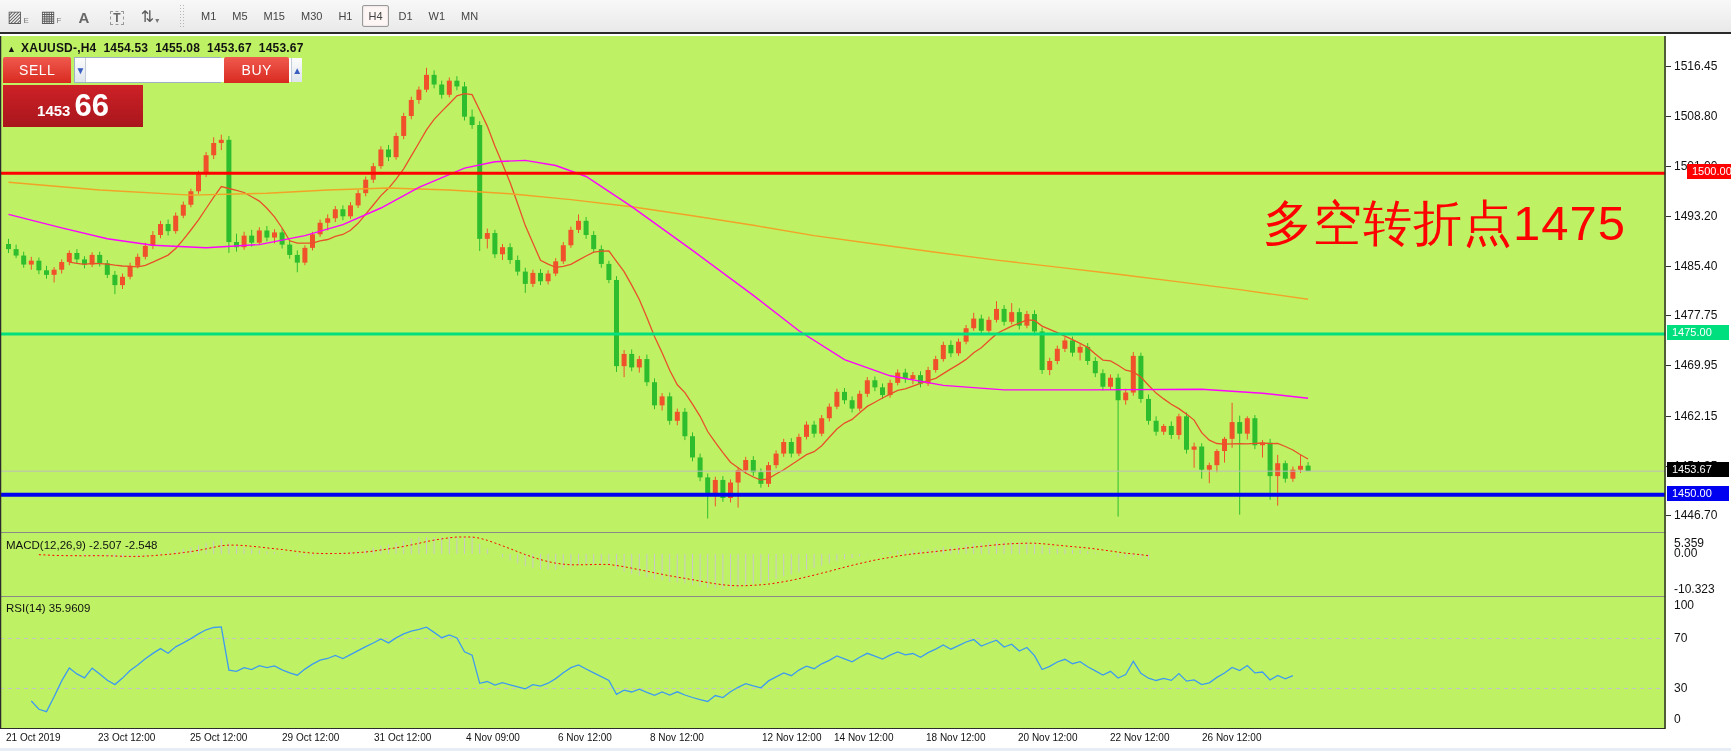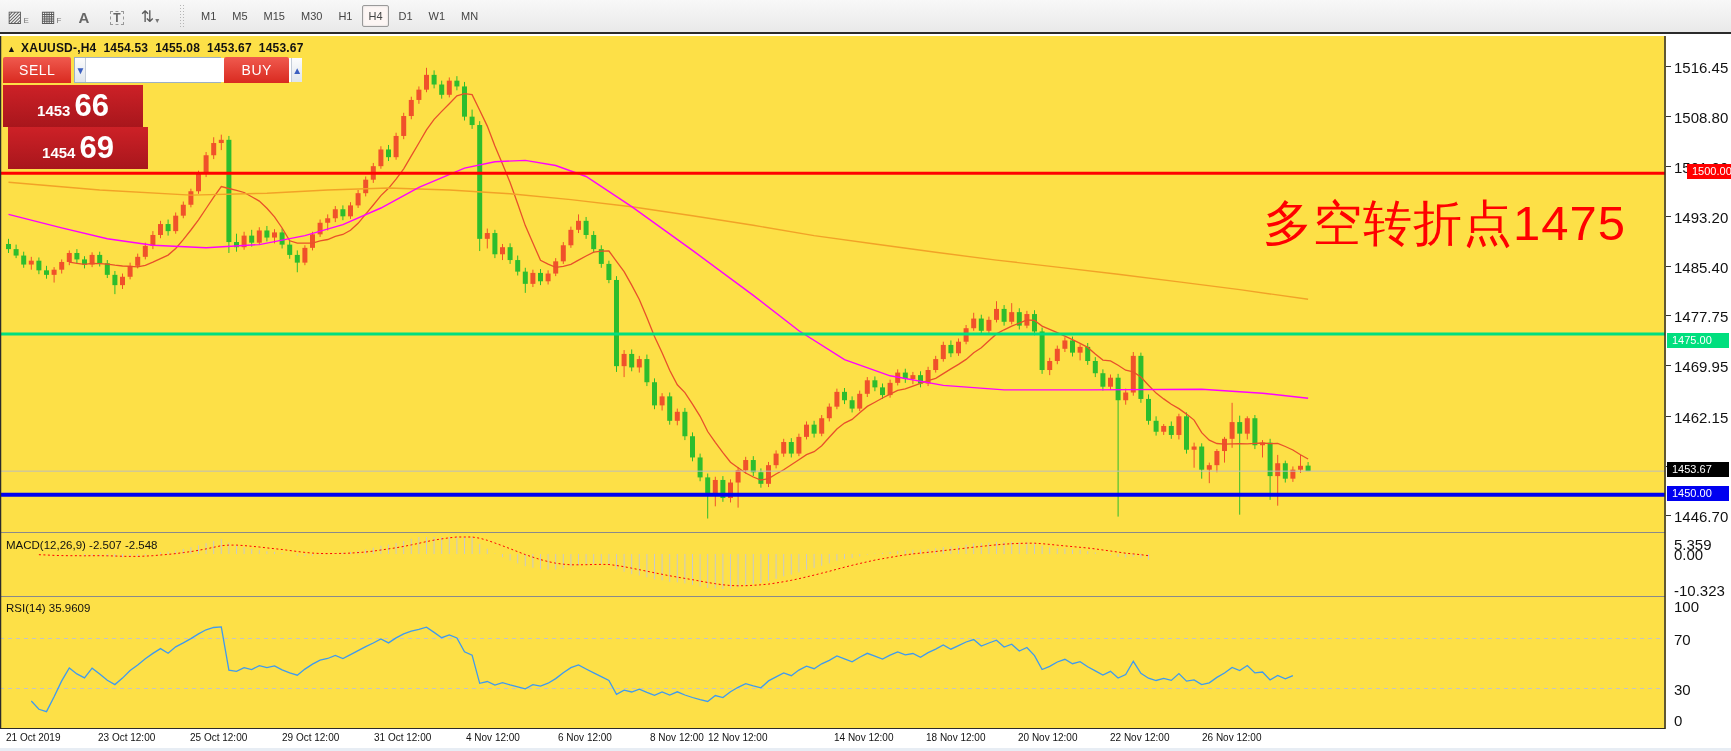--- a/index.html
+++ b/index.html
@@ -19,21 +19,21 @@
   .tool-btn .tbox { font-size:12px; font-weight:bold; color:#666; border:1px dashed #999;
     padding:0 2px; }
   .tool-sep { width:6px; height:24px; margin:0 8px 0 14px;
     background-image:radial-gradient(#b5b5b5 35%, transparent 36%);
     background-size:3px 3px; }
   .tf-btn { min-width:26px; padding:4px 5px; margin:0 2px; text-align:center; font-size:11px;
     color:#444; border:1px solid transparent; border-radius:2px; cursor:pointer; }
   .tf-btn.active { background:#fdf6f4; border:1px solid #9a9a9a; box-shadow:inset 0 0 2px #ccc; }
 
   
-  #chart-wrap { position:absolute; left:0; top:36px; width:1731px; height:715px; background:#fde047; }
+  #chart-wrap { position:absolute; left:0; top:36px; width:1731px; height:715px; background:#bef264; }
   #chart-svg { position:absolute; left:0; top:0; }
 
   #symbol-header { position:absolute; left:7px; top:5px; font-size:12px; font-weight:bold;
     color:#111; letter-spacing:.2px; }
   #symbol-header .tri { font-size:9px; margin-right:5px; }
   #symbol-header span.num { margin-left:7px; }
 
   
   #trade-panel { position:absolute; left:3px; top:21px; width:286px; }
   #tp-top { display:flex; height:26px; }
@@ -58,21 +58,21 @@
 
   
   #annotation { position:absolute; left:1263px; top:155px; font-size:49px; color:#ff0000;
     font-family:"Liberation Sans",sans-serif; white-space:nowrap; letter-spacing:1px; }
 
   
   .ind-label { position:absolute; font-size:11.5px; color:#111; }
 
   
   #price-scale { position:absolute; left:1666px; top:0; width:65px; height:715px; background:#fff; }
-  .ytick { position:absolute; left:8px; font-size:15px; color:#111; }
+  .ytick { position:absolute; left:8px; font-size:12px; color:#111; }
   .ytick-dash { position:absolute; left:0; width:5px; height:1px; background:#333; }
   .chip { position:absolute; left:1px; width:62px; height:15px; font-size:11px; color:#fff;
     padding-left:5px; line-height:15px; }
 
   
   #time-scale { position:absolute; left:0; top:693px; width:1731px; height:19px; background:#fff; }
   .xtick { position:absolute; top:3px; font-size:10px; color:#111; white-space:nowrap; }
   #bottom-strip { position:absolute; left:0; top:712px; width:1731px; height:3px; background:#e7edf4; }
 </style>
 </head>
@@ -616,24 +616,20 @@
           <input id="vol-input" value="1.00" style="">
           <div class="spin-btn up">▲</div>
         </div>
         <div id="buy-btn" class="tp-btn">BUY</div>
       </div>
       <div id="tp-prices">
         <div class="price-box">
           <span class="small">1453</span>
           <span class="big">66</span>
         </div>
-        <div class="price-box">
-          <span class="small">1454</span>
-          <span class="big">69</span>
-        </div>
       </div>
     </div>
 
     <div id="annotation">多空转折点1475</div>
 
     <div class="ind-label" style="left:6px; top:503px;">
       <span>MACD(12,26,9)</span>&nbsp;<span>-2.507</span>&nbsp;<span>-2.548</span>
     </div>
     <div class="ind-label" style="left:6px; top:566px;">
       <span>RSI(14)</span>&nbsp;<span>35.9609</span>
@@ -654,41 +650,41 @@
         <div class="ytick" style="top: 272.317px; text-align: right;">1477.75</div>
         <div class="ytick-dash" style="top: 329.471px;"></div>
         <div class="ytick" style="top: 322.471px;">1469.95</div>
         <div class="ytick-dash" style="top: 379.625px;"></div>
         <div class="ytick" style="top: 372.625px;">1462.15</div>
         <div class="ytick-dash" style="top: 429.779px;"></div>
         <div class="ytick" style="top: 422.779px;">1454.35</div>
         <div class="ytick-dash" style="top: 478.969px;"></div>
         <div class="ytick" style="top: 471.969px;">1446.70</div>
         <div class="chip" style="top: 128.25px; background: rgb(255, 0, 0); margin-left: 20px;">1500.00</div>
-        <div class="chip" style="top: 289px; background: rgb(0, 223, 126); margin-top: 8px;">1475.00</div>
+        <div class="chip" style="top: 289px; background: rgb(0, 223, 126);">1475.00</div>
         <div class="chip" style="top: 426.152px; background: rgb(0, 0, 0);">1453.67</div>
         <div class="chip" style="top: 449.75px; background: rgb(0, 0, 240);">1450.00</div>
         <div class="ytick" style="top: 500px;">5.359</div>
         <div class="ytick" style="top: 510px;">0.00</div>
         <div class="ytick" style="top: 545.614px;">-10.323</div>
         <div class="ytick" style="top: 562px;">100</div>
         <div class="ytick" style="top: 594.5px;">70</div>
         <div class="ytick" style="top: 644.5px;">30</div>
         <div class="ytick" style="top: 676px;">0</div>
       </div>
     <div id="time-scale">
         <div class="xtick" style="left: 6px;">21 Oct 2019</div>
         <div class="xtick" style="left: 98px;">23 Oct 12:00</div>
         <div class="xtick" style="left: 190px;">25 Oct 12:00</div>
         <div class="xtick" style="left: 282px;">29 Oct 12:00</div>
         <div class="xtick" style="left: 374px;">31 Oct 12:00</div>
-        <div class="xtick" style="left: 466px;">4 Nov 12:00</div>
+        <div class="xtick" style="left: 466px;">4 Nov 09:00</div>
         <div class="xtick" style="left: 558px;">6 Nov 12:00</div>
         <div class="xtick" style="left: 650px;">8 Nov 12:00</div>
-        <div class="xtick" style="left: 708px;">12 Nov 12:00</div>
+        <div class="xtick" style="left: 762px;">12 Nov 12:00</div>
         <div class="xtick" style="left: 834px;">14 Nov 12:00</div>
         <div class="xtick" style="left: 926px;">18 Nov 12:00</div>
         <div class="xtick" style="left: 1018px;">20 Nov 12:00</div>
         <div class="xtick" style="left: 1110px;">22 Nov 12:00</div>
         <div class="xtick" style="left: 1202px;">26 Nov 12:00</div>
       </div>
     <div id="bottom-strip"></div>
   </div>
 </div>
 

